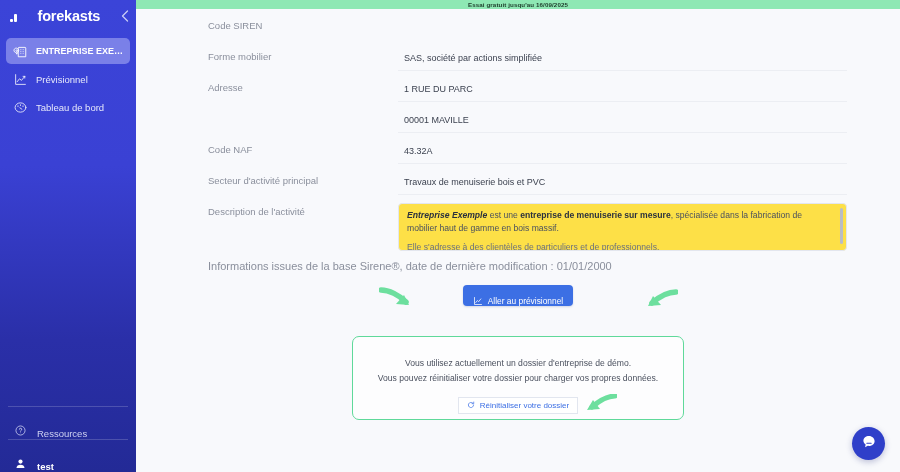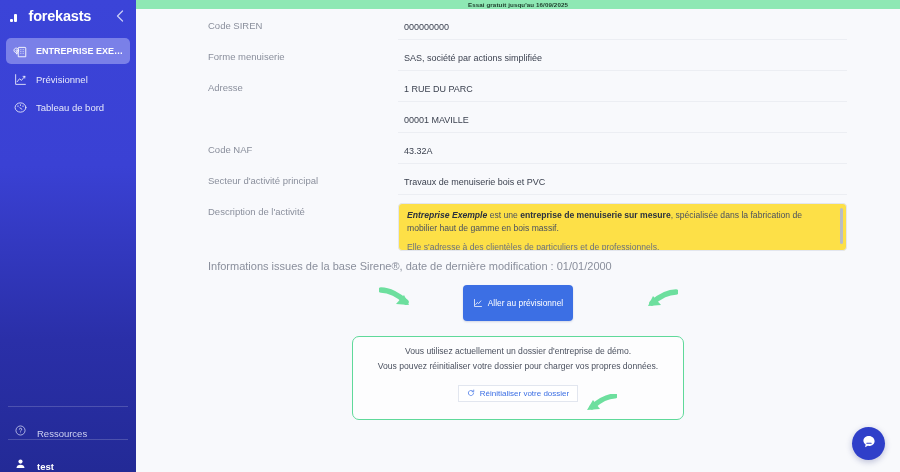--- a/index.html
+++ b/index.html
@@ -13,21 +13,21 @@
 
   
   #sidebar {
     width: 136px; height: 472px; flex: 0 0 136px;
     background: linear-gradient(180deg, #3b44d8 0%, #3a41d4 35%, #2a2fa8 72%, #232a96 100%);
     position: relative; color: #fff;
     display: flex; flex-direction: column;
   }
   .logo-row {
     height: 32px; display: flex; align-items: center;
-    padding: 0 8px 0 10px; gap: 12px;
+    padding: 0 8px 0 10px; gap: 21px;
   }
   .logo-mark { display: flex; align-items: flex-end; gap: 1.5px; height: 11px; }
   .logo-mark i { display: block; width: 2.5px; background: #fff; border-radius: 1px; }
   .logo-mark i:nth-child(1) { height: 2.5px; }
   .logo-mark i:nth-child(2) { height: 8px; }
   .logo-text {
     font-size: 14.5px; font-weight: 700; letter-spacing: -0.2px; color: #fff;
   }
   .collapse-btn {
     margin-left: auto; width: 16px; height: 16px;
@@ -99,39 +99,39 @@
 
   .footnote {
     padding: 9px 0 0 72px;
     font-size: 11px; color: #8a8f9c;
   }
 
   
   .cta-zone { position: relative; margin-top: 13px; height: 34px; }
   .cta-row { display: flex; justify-content: center; gap: 18px; align-items: center; }
   .btn-primary {
-    display: inline-flex; align-items: center; gap: 5px;
+    display: inline-flex; align-items: flex-end; gap: 5px;
     background: #3c6fe4; color: #fff; border: none; border-radius: 4px;
-    height: 36px; padding: 0 10px; font-size: 8.4px; font-weight: 400;
+    height: 21px; padding: 0 10px; font-size: 8.4px; font-weight: 400;
     font-family: "Liberation Sans", sans-serif; cursor: pointer;
     box-shadow: 0 1px 2px rgba(40,60,120,0.18);
   }
   .btn-primary svg { display: block; }
 
   .arrow { position: absolute; pointer-events: none; }
   .arrow-left-1 { left: 243px; top: 2px; }
   .arrow-right-1 { left: 506px; top: 4px; }
 
   
   .demo-box {
     position: relative;
     margin: 17px auto 12px auto; width: 332px; height: 84px;
     border: 1.5px solid #5fd99a; border-radius: 7px; background: #fdfdfe;
     display: flex; flex-direction: column; align-items: center;
-    padding-top: 7px;
+    padding-top: 19px;
   }
   .demo-line { font-size: 8.6px; color: #4a505e; line-height: 15px; }
   .btn-reset {
     margin-top: 11px;
     display: inline-flex; align-items: center; gap: 5px;
     background: #ffffff; border: 1px solid #e2e6ef; border-radius: 0;
     height: 17px; padding: 0 8px; font-size: 8px; color: #3c6fe4;
     font-family: "Liberation Sans", sans-serif; cursor: pointer;
   }
   .arrow-reset { position: absolute; left: 228px; top: 57px; }
@@ -232,28 +232,25 @@
   <section id="main">
 
     <div class="trial-banner">Essai gratuit jusqu'au 16/09/2025</div>
 
     <div class="content">
 
       <div class="form-rows">
 
         <div class="frow">
           <div class="flabel">Code SIREN</div>
-          <div class="fvalue">
-            <div class="fbox">000000000</div>
-          </div>
-        </div>
-
-
-        <div class="frow">
-          <div class="flabel">Forme menuiserie</div>
+        </div>
+
+
+        <div class="frow">
+          <div class="flabel">Forme mobilier</div>
           <div class="fvalue">
             <div class="fbox">SAS, société par actions simplifiée</div>
           </div>
         </div>
 
         <div class="frow">
           <div class="flabel">Adresse</div>
           <div class="fvalue">
             <div class="fbox">1 RUE DU PARC</div>
           </div>

